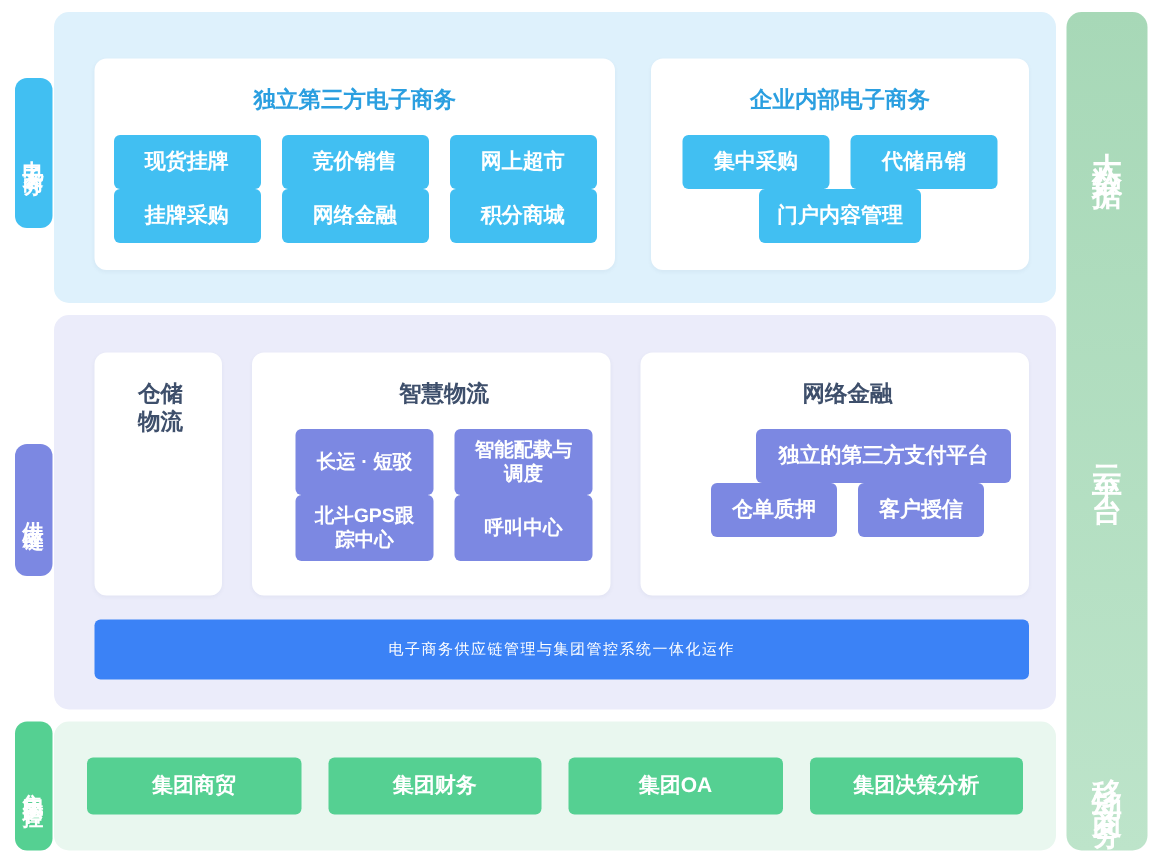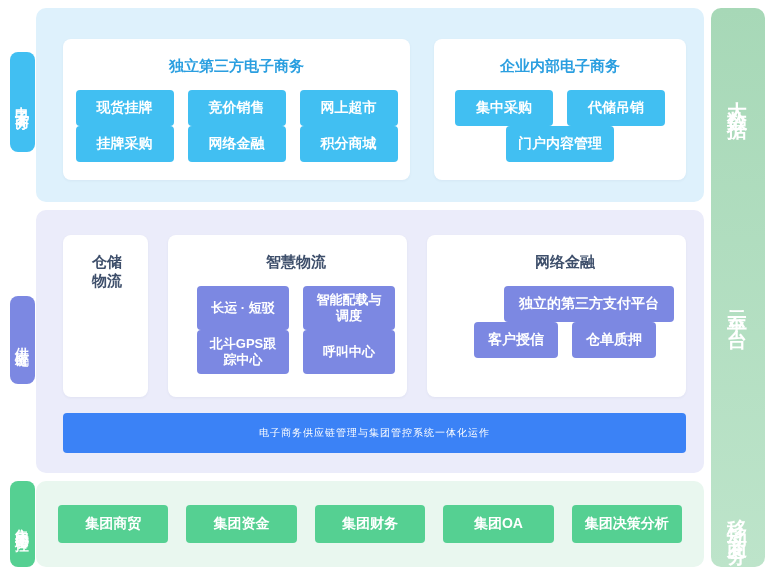--- a/index.html
+++ b/index.html
@@ -132,32 +132,31 @@
           </div>
         </div>
       </div>
       <div class="card">
         <div class="card-title title-dark">网络金融</div>
         <div class="btn-grid">
           <div class="btn-row">
             <div class="btn btn-purple btn-wide">独立的第三方支付平台</div>
           </div>
           <div class="btn-row">
+            <div class="btn btn-purple btn-sm">仓单质押</div>
             <div class="btn btn-purple btn-sm">客户授信</div>
-            <div class="btn btn-purple btn-sm">仓单质押</div>
           </div>
         </div>
       </div>
     </div>
     <div class="banner">电子商务供应链管理与集团管控系统一体化运作</div>
   </section>
 
   <section class="panel panel-group">
     <div class="btn btn-green">集团商贸</div>
-    <div class="btn btn-green">集团资金</div>
     <div class="btn btn-green">集团财务</div>
     <div class="btn btn-green">集团OA</div>
     <div class="btn btn-green">集团决策分析</div>
   </section>
 
   <aside class="sidebar">
     <span class="vtext">大数据</span>
     <span class="vtext">云平台</span>
     <span class="vtext">移动商务</span>
   </aside>

